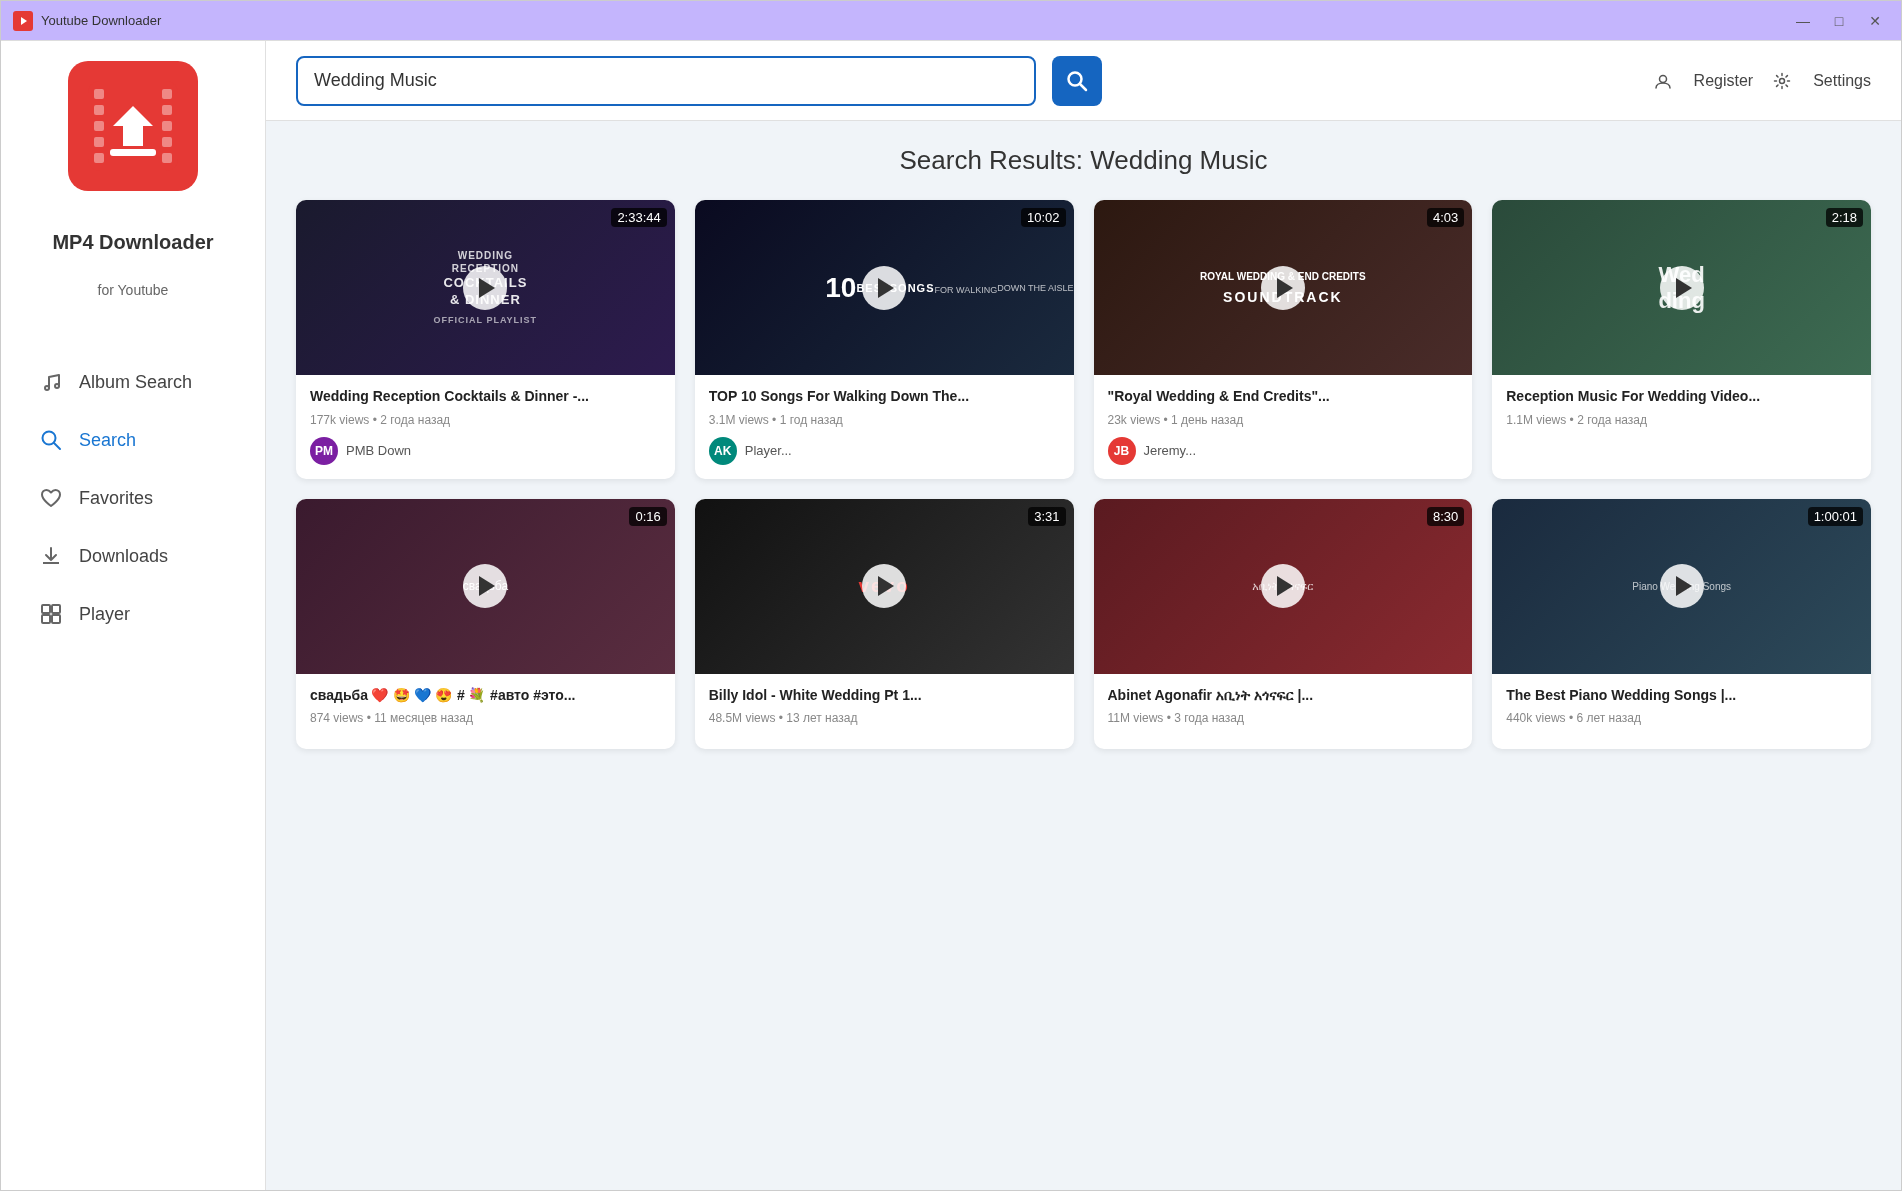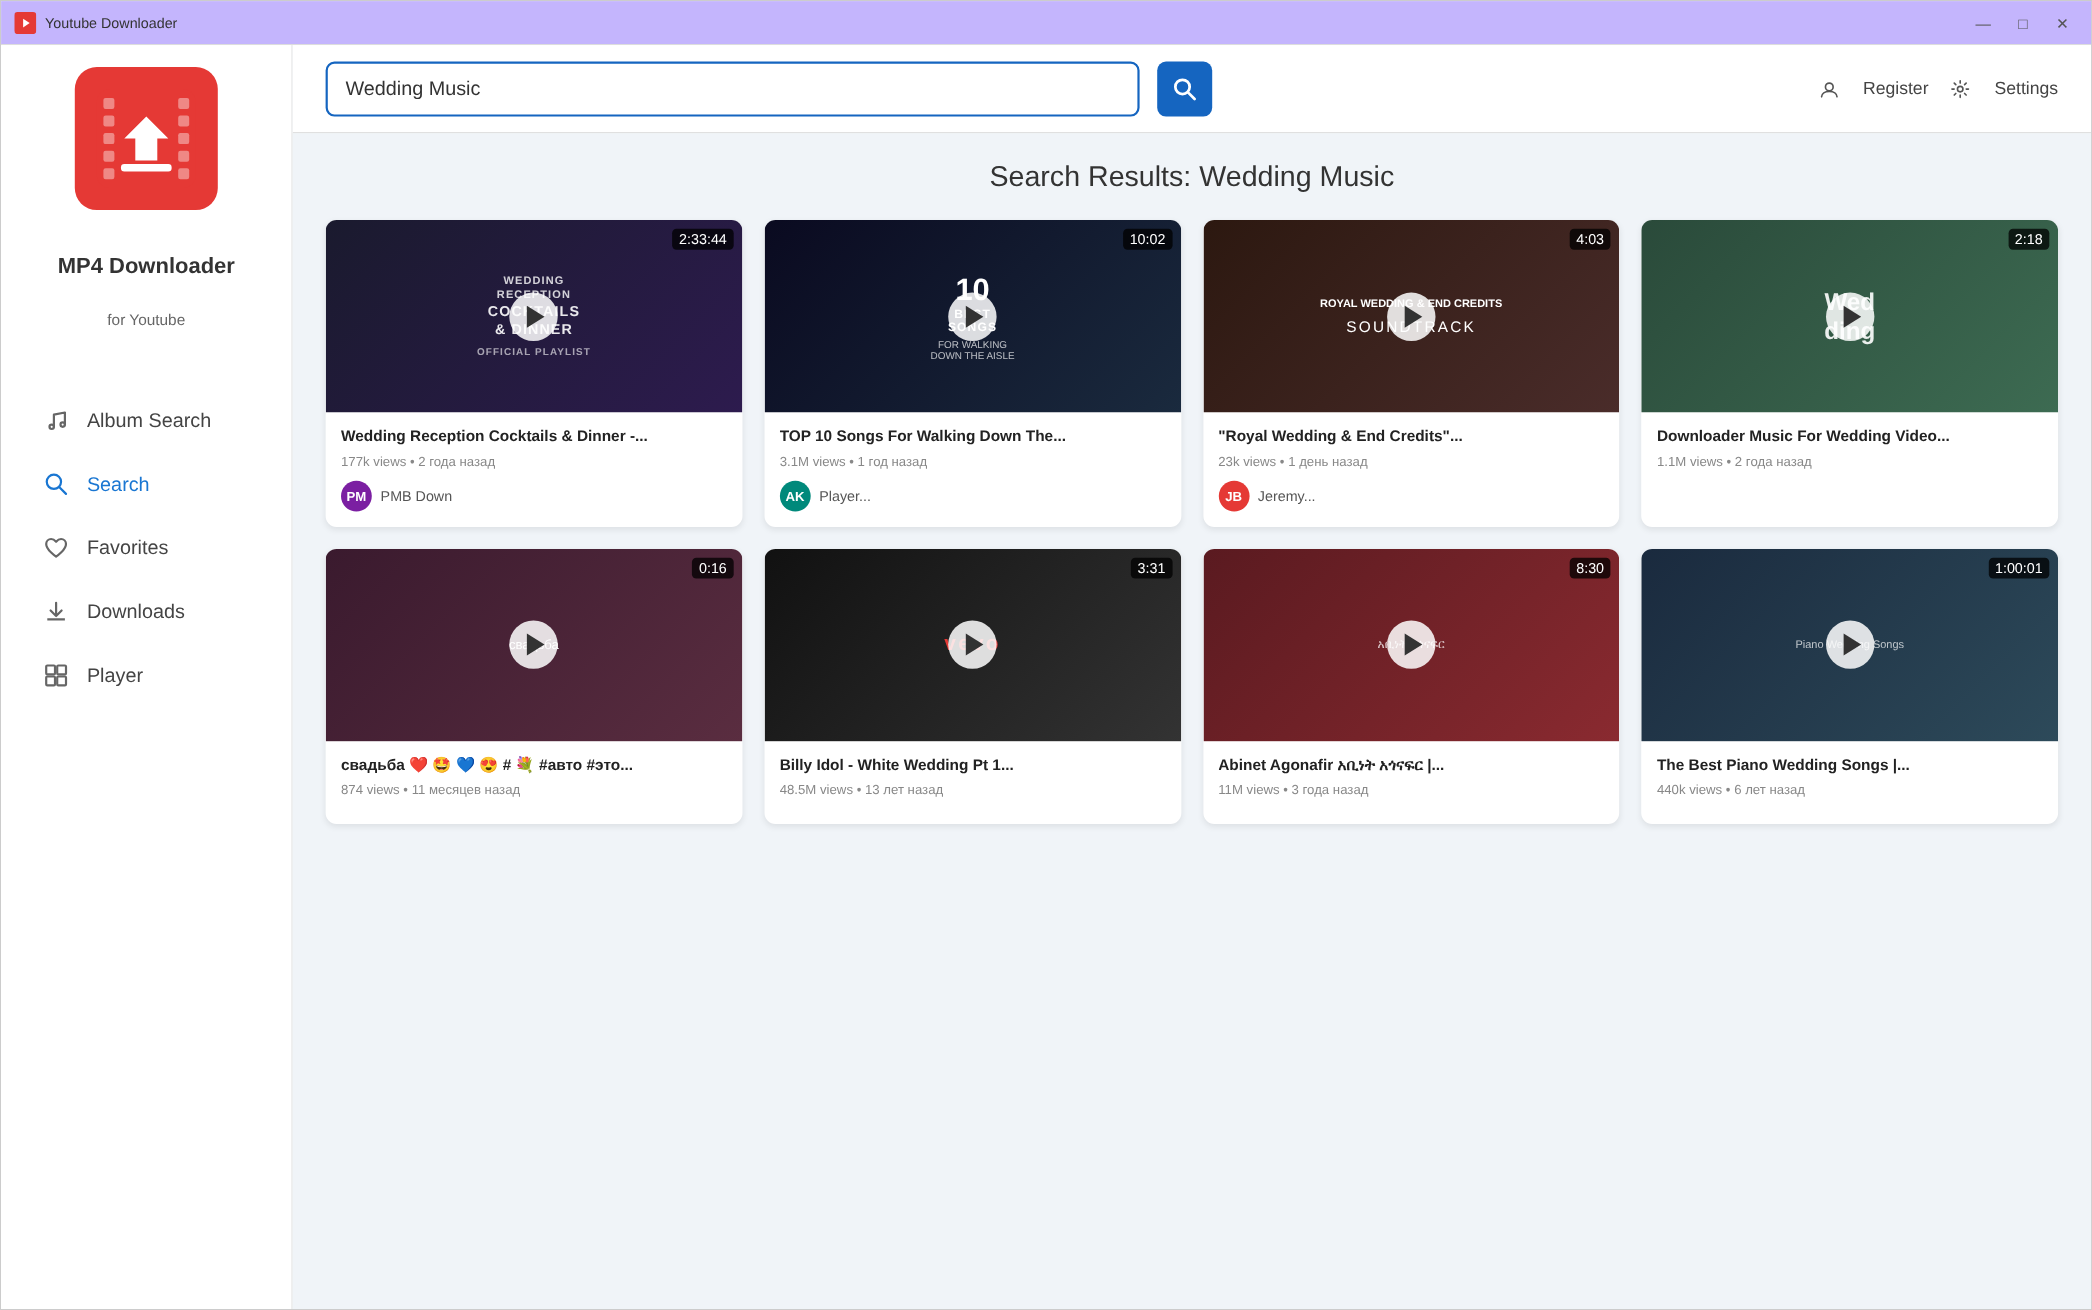--- a/index.html
+++ b/index.html
@@ -224,21 +224,21 @@
         <div class="video-title">Wedding Reception Cocktails &amp; Dinner -...</div>
         <div class="video-meta">177k views • 2 года назад</div>
         <div class="video-channel">
         <div class="channel-avatar" style="background:#7b1fa2">PM</div>
         <span class="channel-name">PMB Down</span>
       </div>
       </div>
     </div>
             <div class="video-card">
       <div class="video-thumb thumb-2">
-        <div style="display:flex;flex-direction:column;justify-content:center;align-items:center;height:100%;background:linear-gradient(135deg,#0a0a20,#1a2a3e)">
+        <div style="display:flex;justify-content:flex-end;align-items:center;height:100%;background:linear-gradient(135deg,#0a0a20,#1a2a3e)">
         <div style="font-size:28px;font-weight:900;color:#fff">10</div>
         <div style="font-size:11px;font-weight:700;color:#fff;letter-spacing:1px">BEST</div>
         <div style="font-size:11px;font-weight:700;color:#fff;letter-spacing:1px">SONGS</div>
         <div style="font-size:9px;color:rgba(255,255,255,0.7);margin-top:4px">FOR WALKING</div>
         <div style="font-size:9px;color:rgba(255,255,255,0.7)">DOWN THE AISLE</div>
       </div>
         <div class="play-btn"></div>
         <span class="video-duration">10:02</span>
       </div>
       <div class="video-info">
@@ -247,21 +247,21 @@
         <div class="video-channel">
         <div class="channel-avatar" style="background:#00897b">AK</div>
         <span class="channel-name">Player...</span>
       </div>
       </div>
     </div>
             <div class="video-card">
       <div class="video-thumb thumb-3">
         <div style="display:flex;flex-direction:column;justify-content:center;align-items:center;height:100%;background:linear-gradient(135deg,#2c1810,#4a2c2a)">
         <div style="font-size:10px;font-weight:700;color:#fff;text-align:center;padding:0 8px">ROYAL WEDDING &amp; END CREDITS</div>
-        <div style="font-size:14px;font-weight:400;color:#fff;letter-spacing:2px;margin-top:7px">SOUNDTRACK</div>
+        <div style="font-size:14px;font-weight:700;color:#fff;letter-spacing:2px;margin-top:7px">SOUNDTRACK</div>
       </div>
         <div class="play-btn"></div>
         <span class="video-duration">4:03</span>
       </div>
       <div class="video-info">
         <div class="video-title">"Royal Wedding &amp; End Credits"...</div>
         <div class="video-meta">23k views • 1 день назад</div>
         <div class="video-channel">
         <div class="channel-avatar" style="background:#e53935">JB</div>
         <span class="channel-name">Jeremy...</span>
@@ -271,21 +271,21 @@
             <div class="video-card">
       <div class="video-thumb thumb-4">
         <div style="display:flex;flex-direction:column;justify-content:center;align-items:center;height:100%;background:linear-gradient(135deg,#2a4a3a,#3d6b52)">
         <div style="font-size:22px;font-weight:700;color:rgba(255,255,255,0.9)">Wed</div>
         <div style="font-size:22px;font-weight:700;color:rgba(255,255,255,0.9)">ding</div>
       </div>
         <div class="play-btn"></div>
         <span class="video-duration">2:18</span>
       </div>
       <div class="video-info">
-        <div class="video-title">Downloader Music For Wedding Video...</div>
+        <div class="video-title">Reception Music For Wedding Video...</div>
         <div class="video-meta">1.1M views • 2 года назад</div>
       </div>
     </div>
             <div class="video-card">
       <div class="video-thumb thumb-5">
         <div style="display:flex;flex-direction:column;justify-content:center;align-items:center;height:100%;background:linear-gradient(135deg,#3a1a2e,#5a2d40)">
         <div style="font-size:12px;color:#fff;text-align:center;padding:0 8px">свадьба</div>
       </div>
         <div class="play-btn"></div>
         <span class="video-duration">0:16</span>

